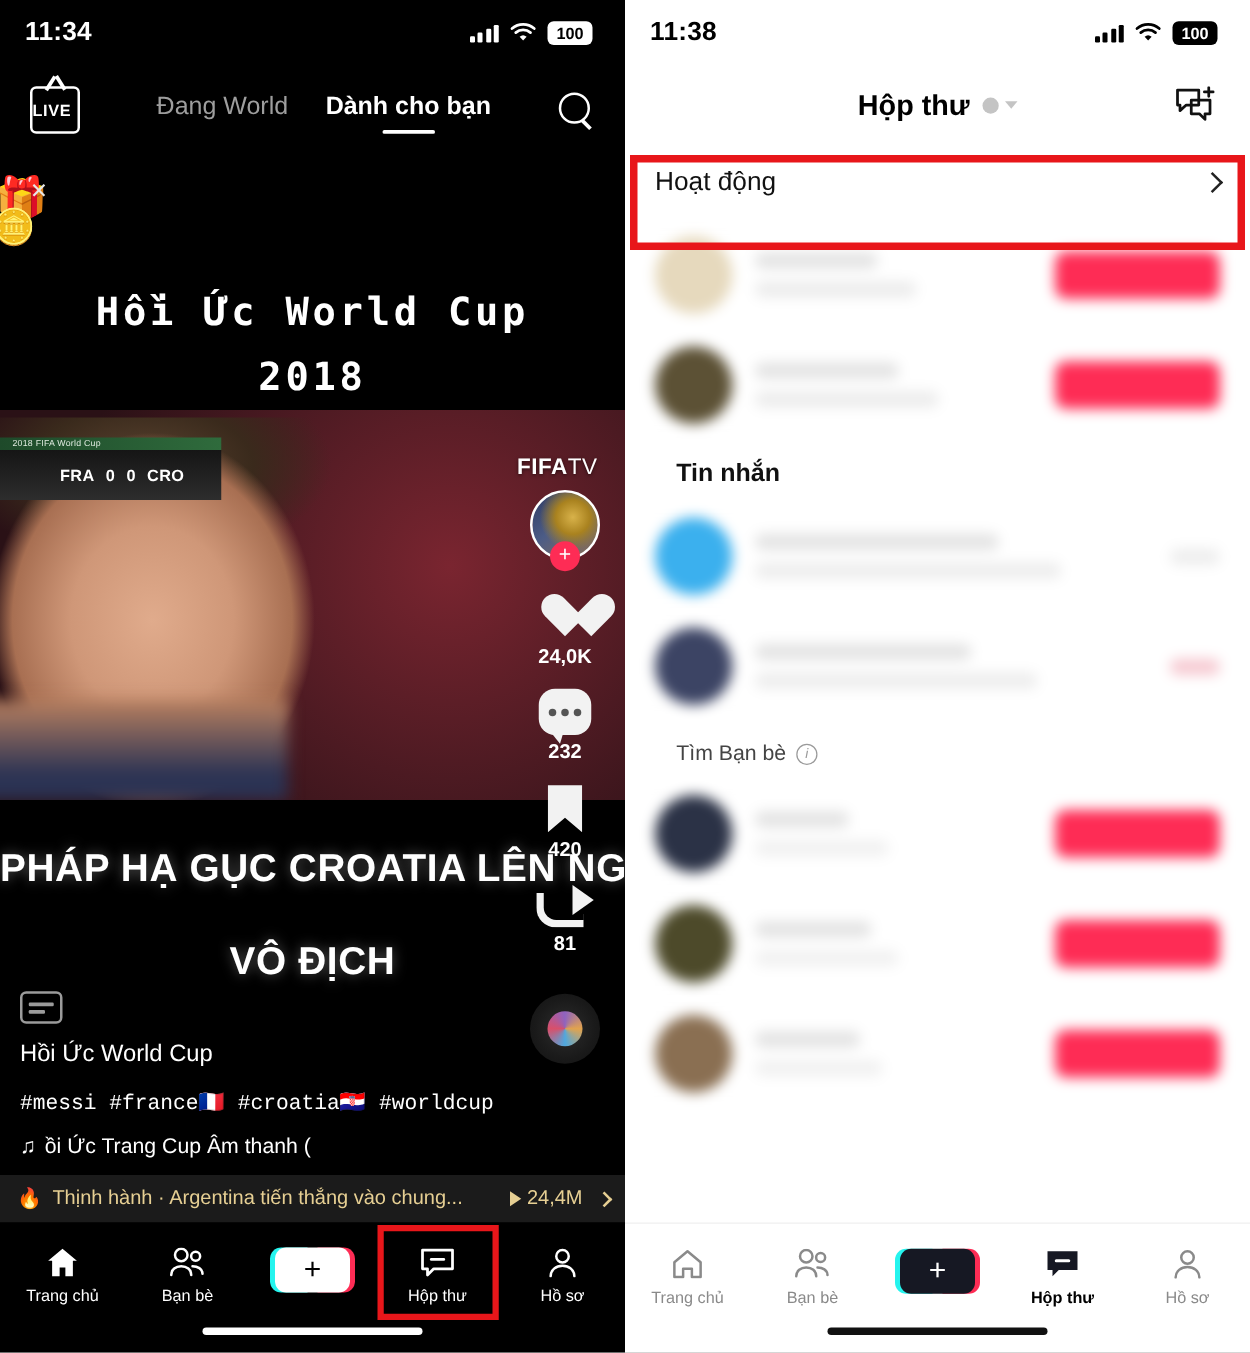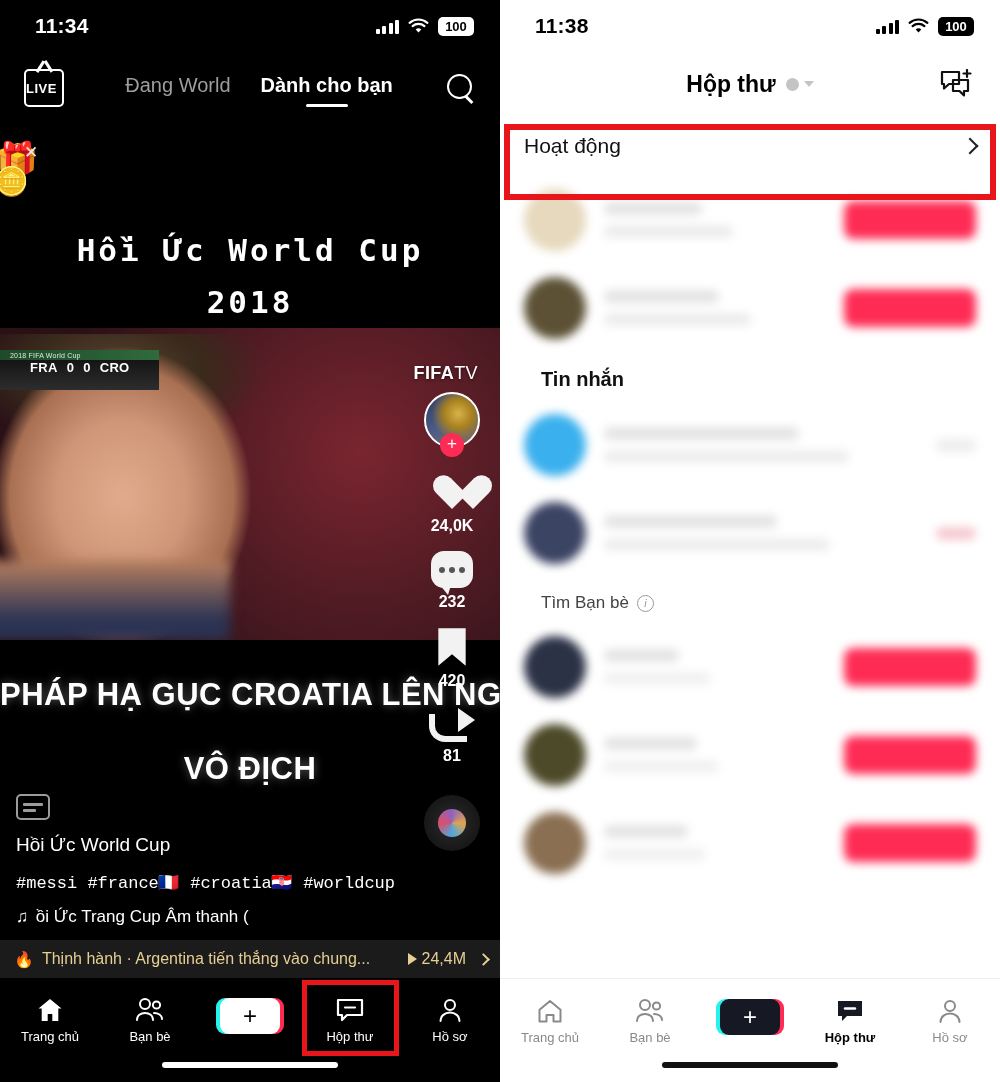--- a/index.html
+++ b/index.html
@@ -12,21 +12,21 @@
 
   
   .phone { position: relative; width: 500px; height: 1082px; overflow: hidden; }
   .phone-left  { background: #000000; }
   .phone-right { background: #ffffff; }
 
   
   .statusbar {
     position: relative; height: 52px; width: 100%;
     display: flex; align-items: center; justify-content: space-between;
-    padding: 0 26px 0 35px;
+    padding: 0 26px 0 20px;
   }
   .sb-time { font-size: 21px; font-weight: bold; letter-spacing: .2px; }
   .sb-right { display: flex; align-items: center; gap: 9px; }
   .sb-signal { display: flex; align-items: flex-end; gap: 2.5px; height: 15px; }
   .sb-signal i { display: block; width: 4px; border-radius: 1px; }
   .sb-signal i:nth-child(1) { height: 5px; }
   .sb-signal i:nth-child(2) { height: 8px; }
   .sb-signal i:nth-child(3) { height: 11px; }
   .sb-signal i:nth-child(4) { height: 14px; }
   .sb-batt {
@@ -102,22 +102,23 @@
   }
   .vf-score {
     position: absolute; left: 0; top: 22px; display: flex; flex-direction: column;
     font-family: "Liberation Sans", sans-serif;
   }
   .vf-score-top {
     background: linear-gradient(90deg, #1e4a2a, #2f6b3c);
     color: #dfeadf; font-size: 7px; padding: 2px 6px 1px 10px; letter-spacing: .2px;
   }
   .vf-score-row {
-    display: flex; align-items: flex-start; height: 30px;
+    display: flex; align-items: center; height: 40px;
     background: linear-gradient(180deg, #151515, #2d2d2d);
+    padding-left: 18px;
   }
   .vf-flag { width: 22px; }
   .vf-flag.fra { background: linear-gradient(90deg, #0b3b8f 33%, #fff 33% 66%, #d8232a 66%); }
   .vf-flag.cro { background: linear-gradient(180deg, #d8232a 33%, #fff 33% 66%, #1340a0 66%); }
   .vf-teams {
     display: flex; align-items: center; gap: 9px; padding: 0 8px;
     color: #fff; font-size: 13px; font-weight: bold; letter-spacing: .3px;
   }
   .vf-fifatv {
     position: absolute; right: 22px; top: 35px; color: #fff; font-size: 18px;

